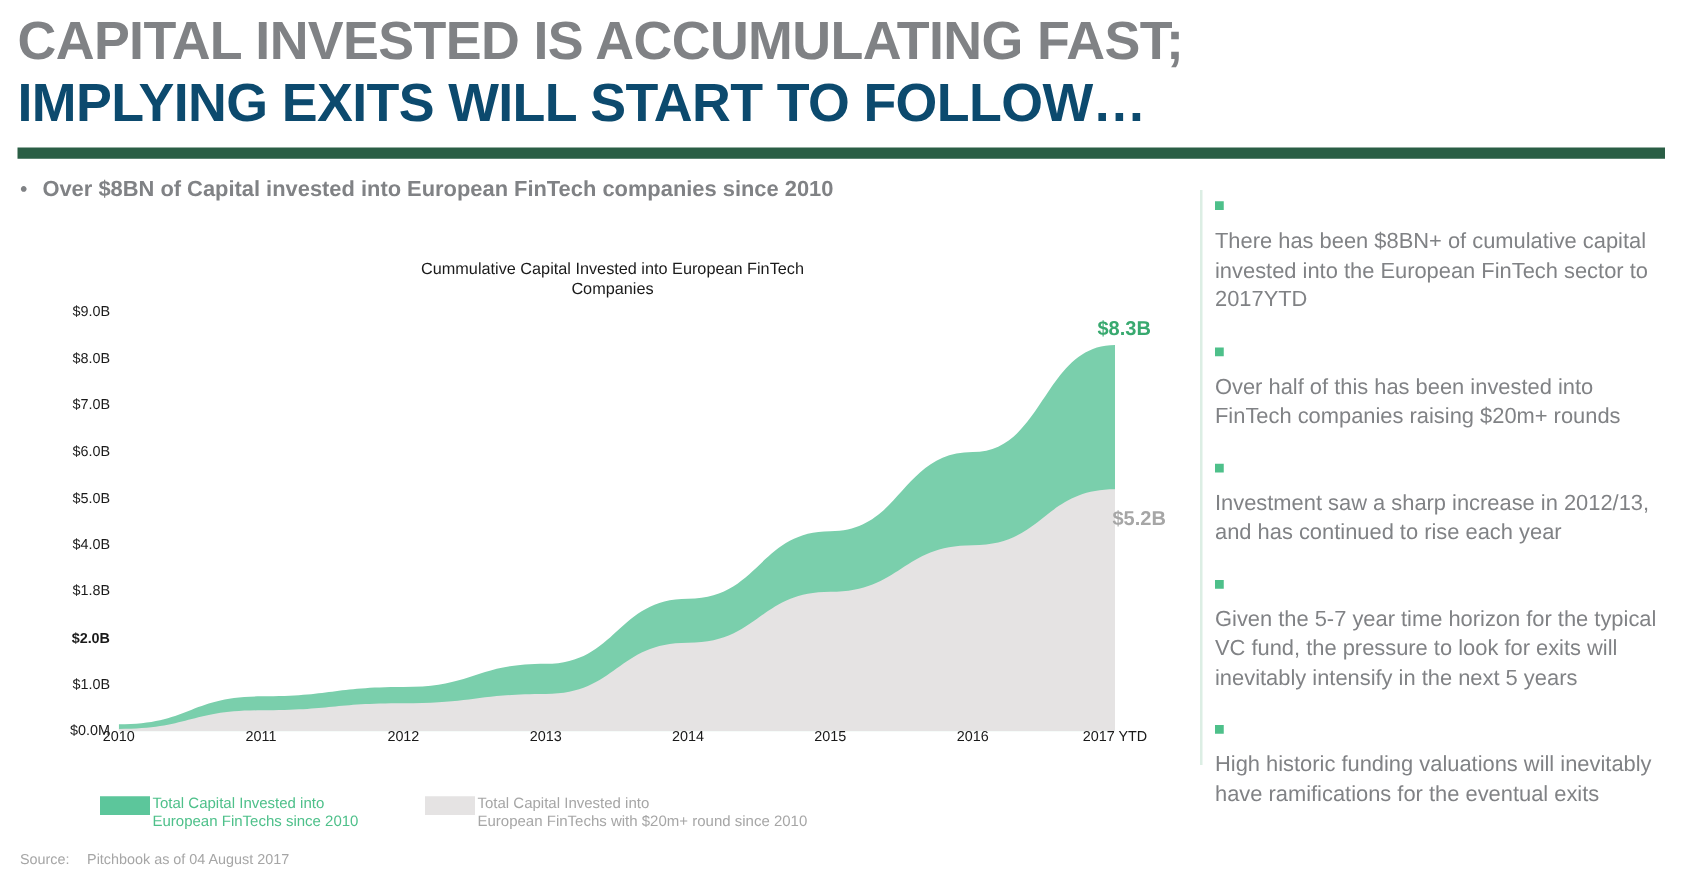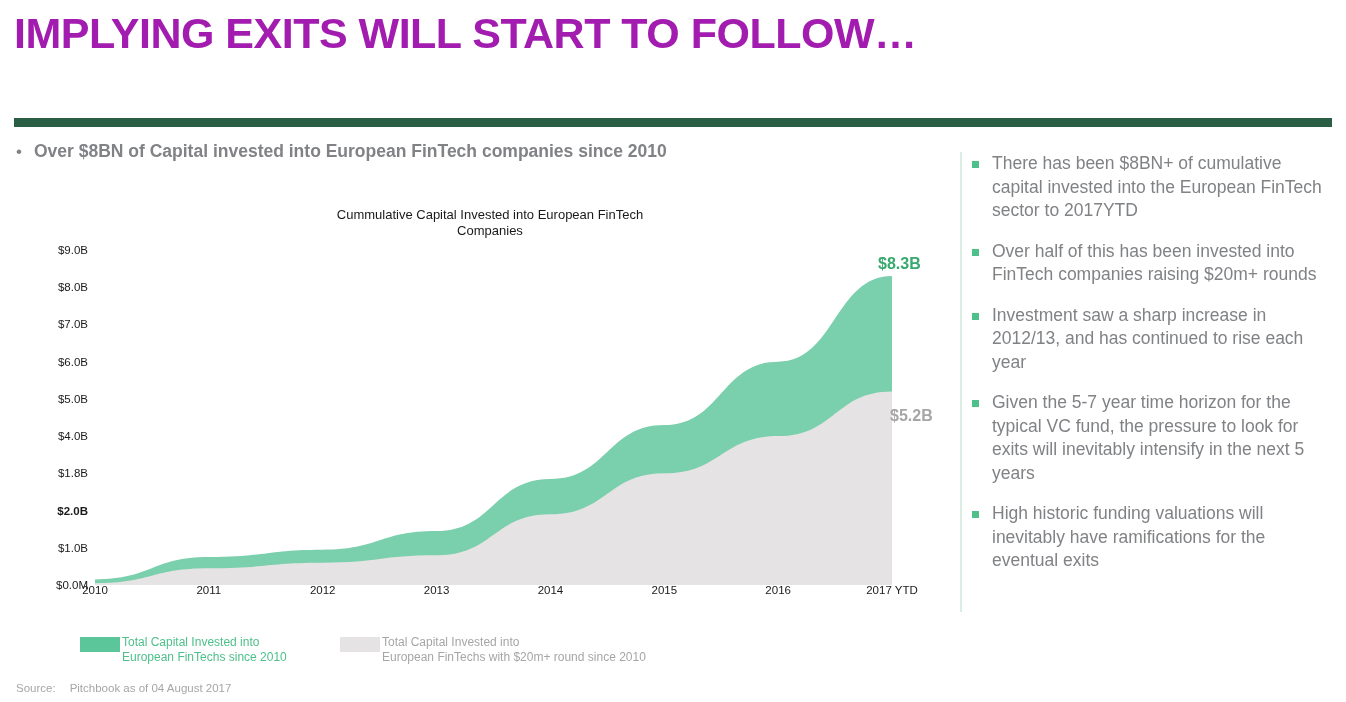--- a/index.html
+++ b/index.html
@@ -23,21 +23,21 @@
     width: 1320px;
   }
   .title-line {
     font-size: 43px;
     font-weight: bold;
     letter-spacing: -0.5px;
     line-height: 50px;
     white-space: nowrap;
   }
   #title-line-1 { color: #808285; }
-  #title-line-2 { color: #a21caf; }
+  #title-line-2 { color: #0c4a6e; }
 
   #title-rule {
     position: absolute;
     left: 14px; top: 118px;
     width: 1318px; height: 9px;
     background: #2A5E45;
   }
 
   
   #lead-bullet {
@@ -155,20 +155,21 @@
   #bullets {
     position: absolute;
     left: 972px; top: 152px;
     width: 362px;
   }
   .bullet {
     display: flex;
     align-items: flex-start;
     gap: 13px;
     margin-bottom: 17px;
+    flex-direction: column;
   }
   .bullet .marker {
     width: 7px; height: 7px;
     background: #4EC08A;
     flex: none;
     margin-top: 9px;
   }
   .bullet .btext {
     color: #808285;
     font-size: 17.5px;
@@ -185,20 +186,21 @@
     font-size: 11.5px;
     line-height: 14px;
   }
 </style>
 </head>
 <body>
 
 <div id="slide">
 
   <div id="title-block">
+    <div class="title-line" id="title-line-1">CAPITAL INVESTED IS ACCUMULATING FAST;</div>
     <div class="title-line" id="title-line-2">IMPLYING EXITS WILL START TO FOLLOW…</div>
   </div>
   <div id="title-rule"></div>
 
   <div id="lead-bullet">
     <span class="dot">•</span>
     <span class="txt">Over $8BN of Capital invested into European FinTech companies since 2010</span>
   </div>
 
   <div id="chart-panel">

